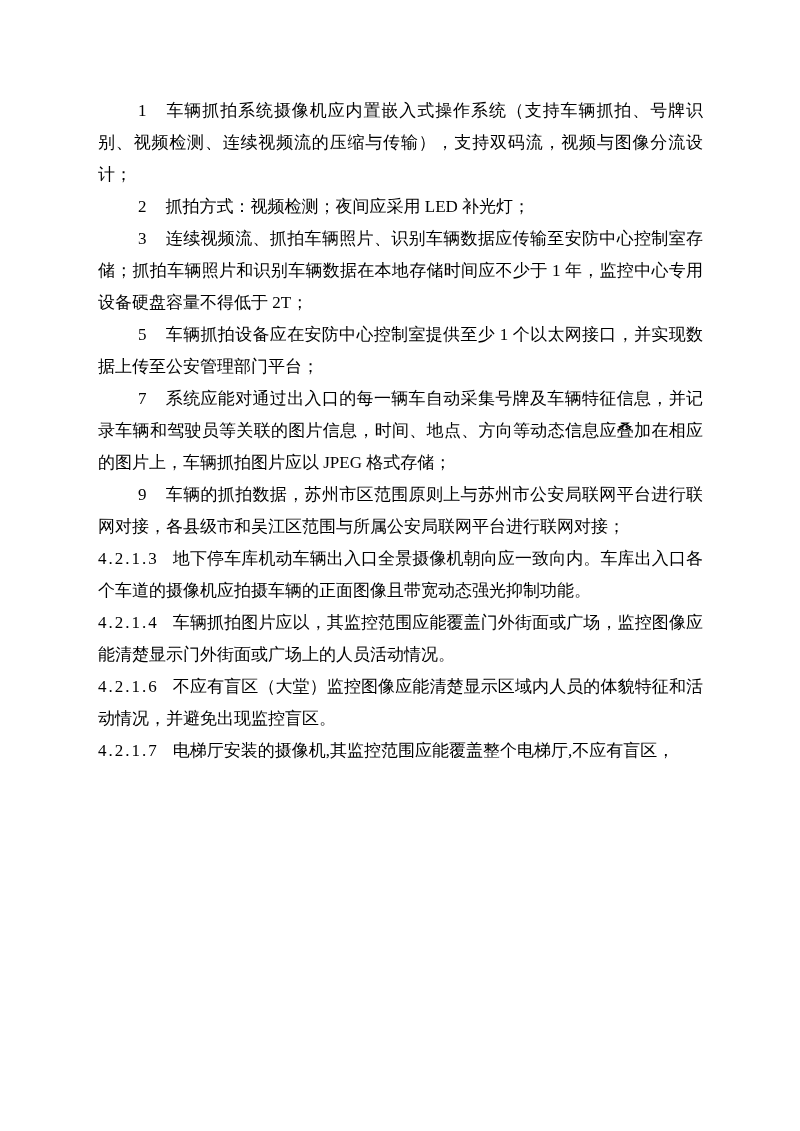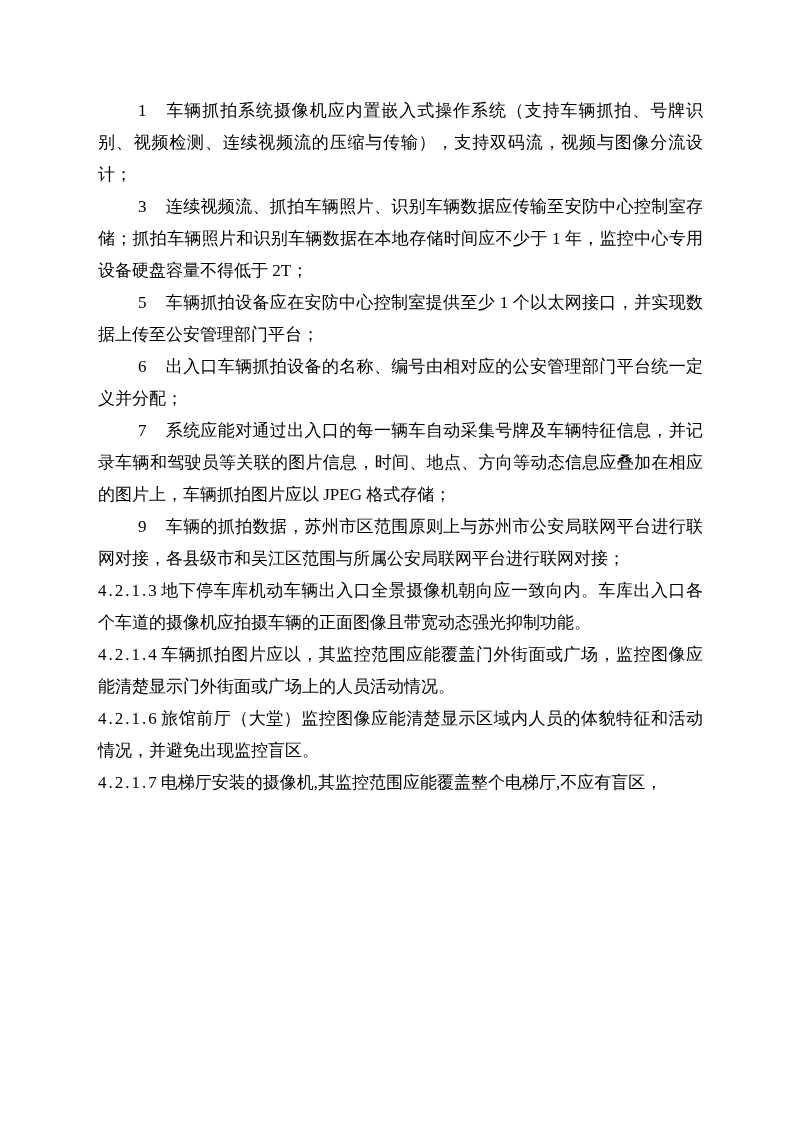--- a/index.html
+++ b/index.html
@@ -37,46 +37,46 @@
     text-indent: 40px;
   }
   .numbered .num {
     margin-right: 19px;
   }
   .section {
     text-indent: 0;
   }
   .section .num {
     letter-spacing: 2px;
-    margin-right: 2px;
+    margin-right: 14px;
   }
 </style>
 </head>
 <body>
 
 <div class="page">
 
   <p class="para numbered"><span class="num">1</span><span class="txt">车辆抓拍系统摄像机应内置嵌入式操作系统（支持车辆抓拍、号牌识别、视频检测、连续视频流的压缩与传输），支持双码流，视频与图像分流设计；</span></p>
 
+  <p class="para numbered"><span class="num">2</span><span class="txt">抓拍方式：视频检测；夜间应采用 LED 补光灯；</span></p>
 
   <p class="para numbered"><span class="num">3</span><span class="txt">连续视频流、抓拍车辆照片、识别车辆数据应传输至安防中心控制室存储；抓拍车辆照片和识别车辆数据在本地存储时间应不少于 1 年，监控中心专用设备硬盘容量不得低于 2T；</span></p>
 
 
   <p class="para numbered"><span class="num">5</span><span class="txt">车辆抓拍设备应在安防中心控制室提供至少 1 个以太网接口，并实现数据上传至公安管理部门平台；</span></p>
 
-  <p class="para numbered"><span class="num">6</span><span class="txt">出入口车辆抓拍设备的名称、编号由相对应的公安管理部门平台统一定义并分配；</span></p>
 
   <p class="para numbered"><span class="num">7</span><span class="txt">系统应能对通过出入口的每一辆车自动采集号牌及车辆特征信息，并记录车辆和驾驶员等关联的图片信息，时间、地点、方向等动态信息应叠加在相应的图片上，车辆抓拍图片应以 JPEG 格式存储；</span></p>
 
 
   <p class="para numbered"><span class="num">9</span><span class="txt">车辆的抓拍数据，苏州市区范围原则上与苏州市公安局联网平台进行联网对接，各县级市和吴江区范围与所属公安局联网平台进行联网对接；</span></p>
 
 
   <p class="para section"><span class="num">4.2.1.3</span><span class="txt">地下停车库机动车辆出入口全景摄像机朝向应一致向内。车库出入口各个车道的摄像机应拍摄车辆的正面图像且带宽动态强光抑制功能。</span></p>
 
   <p class="para section"><span class="num">4.2.1.4</span><span class="txt">车辆抓拍图片应以，其监控范围应能覆盖门外街面或广场，监控图像应能清楚显示门外街面或广场上的人员活动情况。</span></p>
 
 
-  <p class="para section"><span class="num">4.2.1.6</span><span class="txt">旅馆前厅（大堂）监控图像应能清楚显示区域内人员的体貌特征和活动情况，并避免出现监控盲区。</span></p>
+  <p class="para section"><span class="num">4.2.1.6</span><span class="txt">不应有盲区（大堂）监控图像应能清楚显示区域内人员的体貌特征和活动情况，并避免出现监控盲区。</span></p>
 
   <p class="para section"><span class="num">4.2.1.7</span><span class="txt">电梯厅安装的摄像机,其监控范围应能覆盖整个电梯厅,不应有盲区，</span></p>
 
 </div>
 
 </body></html>

